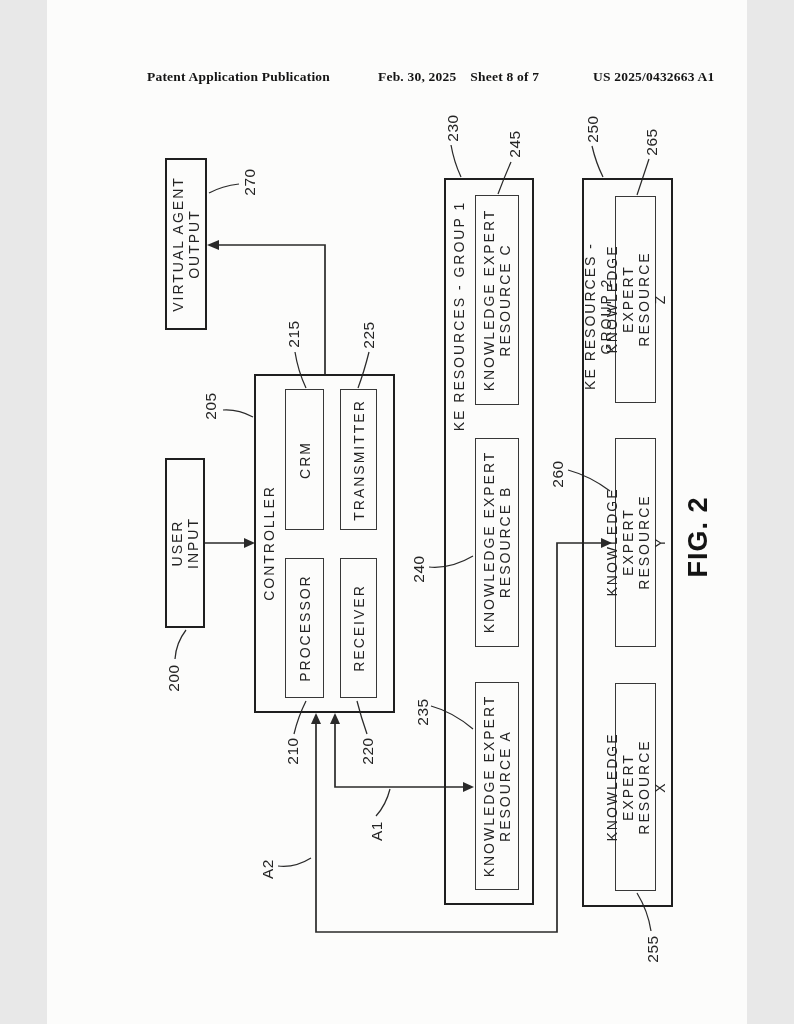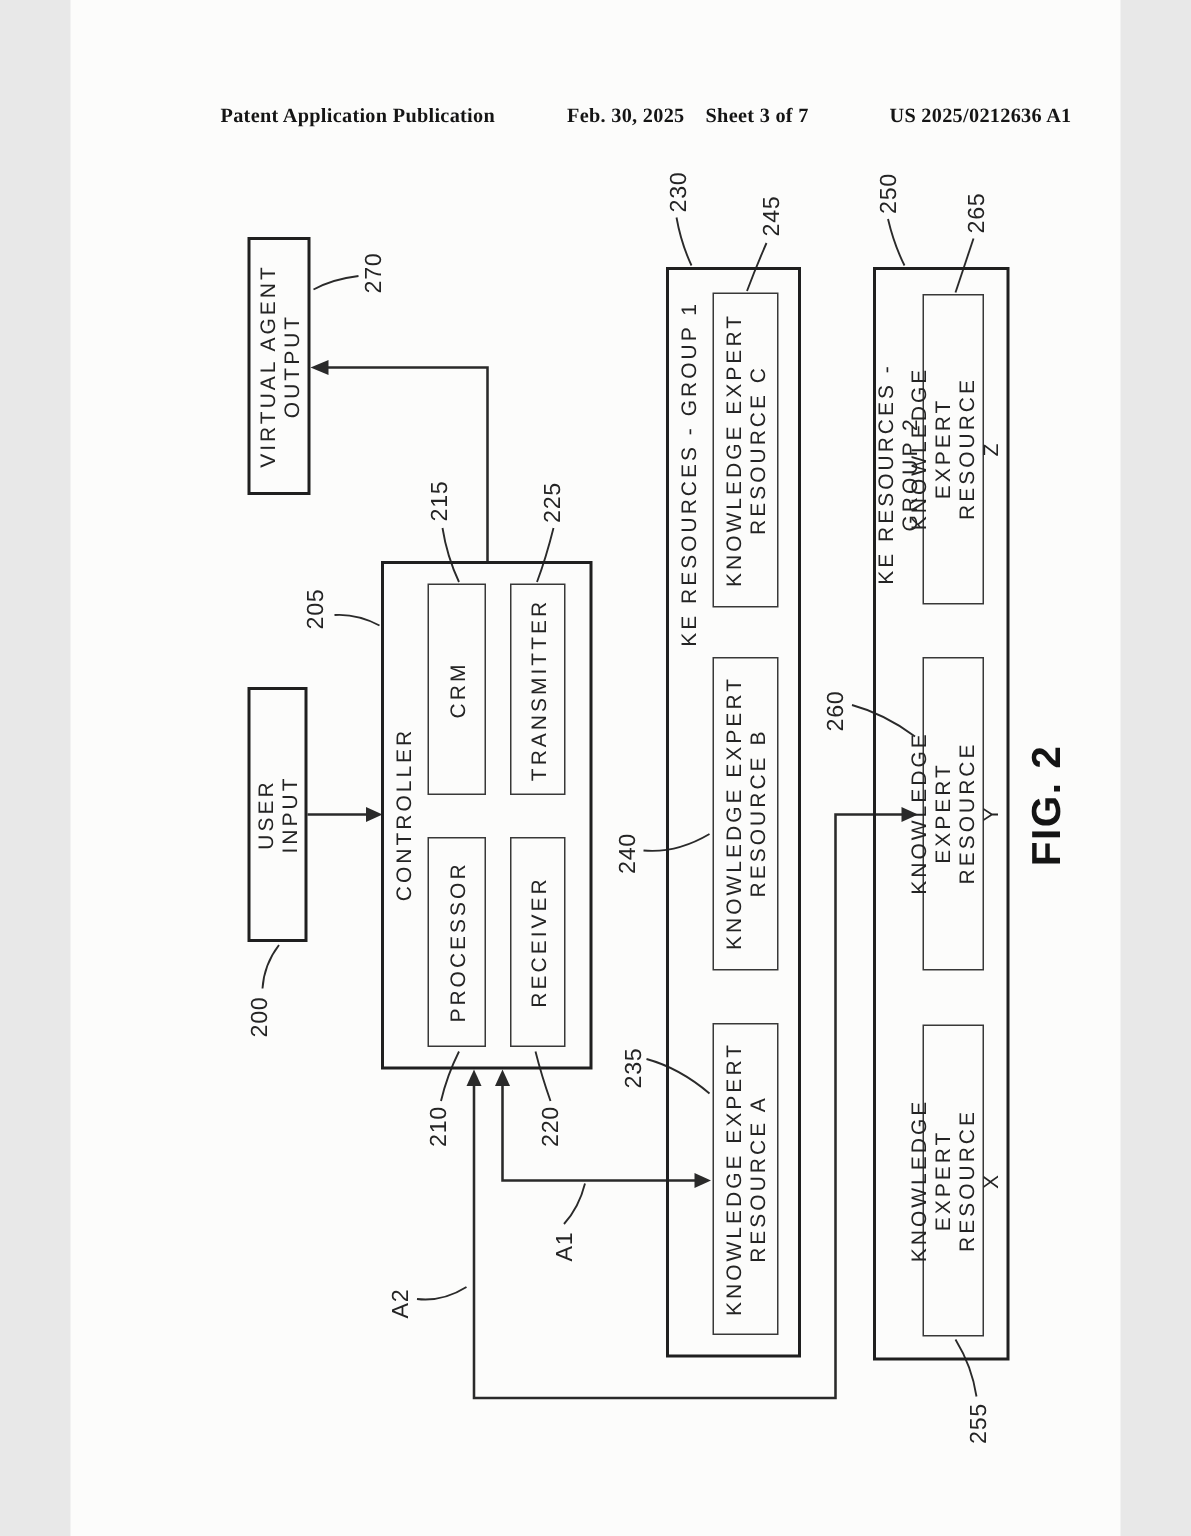--- a/index.html
+++ b/index.html
@@ -41,23 +41,23 @@
   .leader { stroke-width:1.25px; }
   .ah { fill:#2a2a2a; stroke:none; }
 </style>
 </head>
 <body>
 
 <div class="page">
 
   <div class="hdr" style="left:100px;">Patent Application Publication</div>
   <div class="hdr hdr-center" style="left:331px;">
-    <span>Feb. 30, 2025</span><span>Sheet 3 of 7</span>
+    <span>Feb. 30, 2025</span><span>Sheet 8 of 7</span>
   </div>
-  <div class="hdr" style="left:546px;">US 2025/0212636 A1</div>
+  <div class="hdr" style="left:546px;">US 2025/0432663 A1</div>
 
   <svg class="overlay" width="794" height="1024" viewBox="0 0 794 1024">
 
     <path class="conn" d="M158 543 H198"></path>
     <polygon class="ah" points="208,543 197,538 197,548"></polygon>
 
     <path class="conn" d="M278 374 V245 H171"></path>
     <polygon class="ah" points="160,245 172,240 172,250"></polygon>
 
     <path class="conn" d="M288 723 V787 H417"></path>

